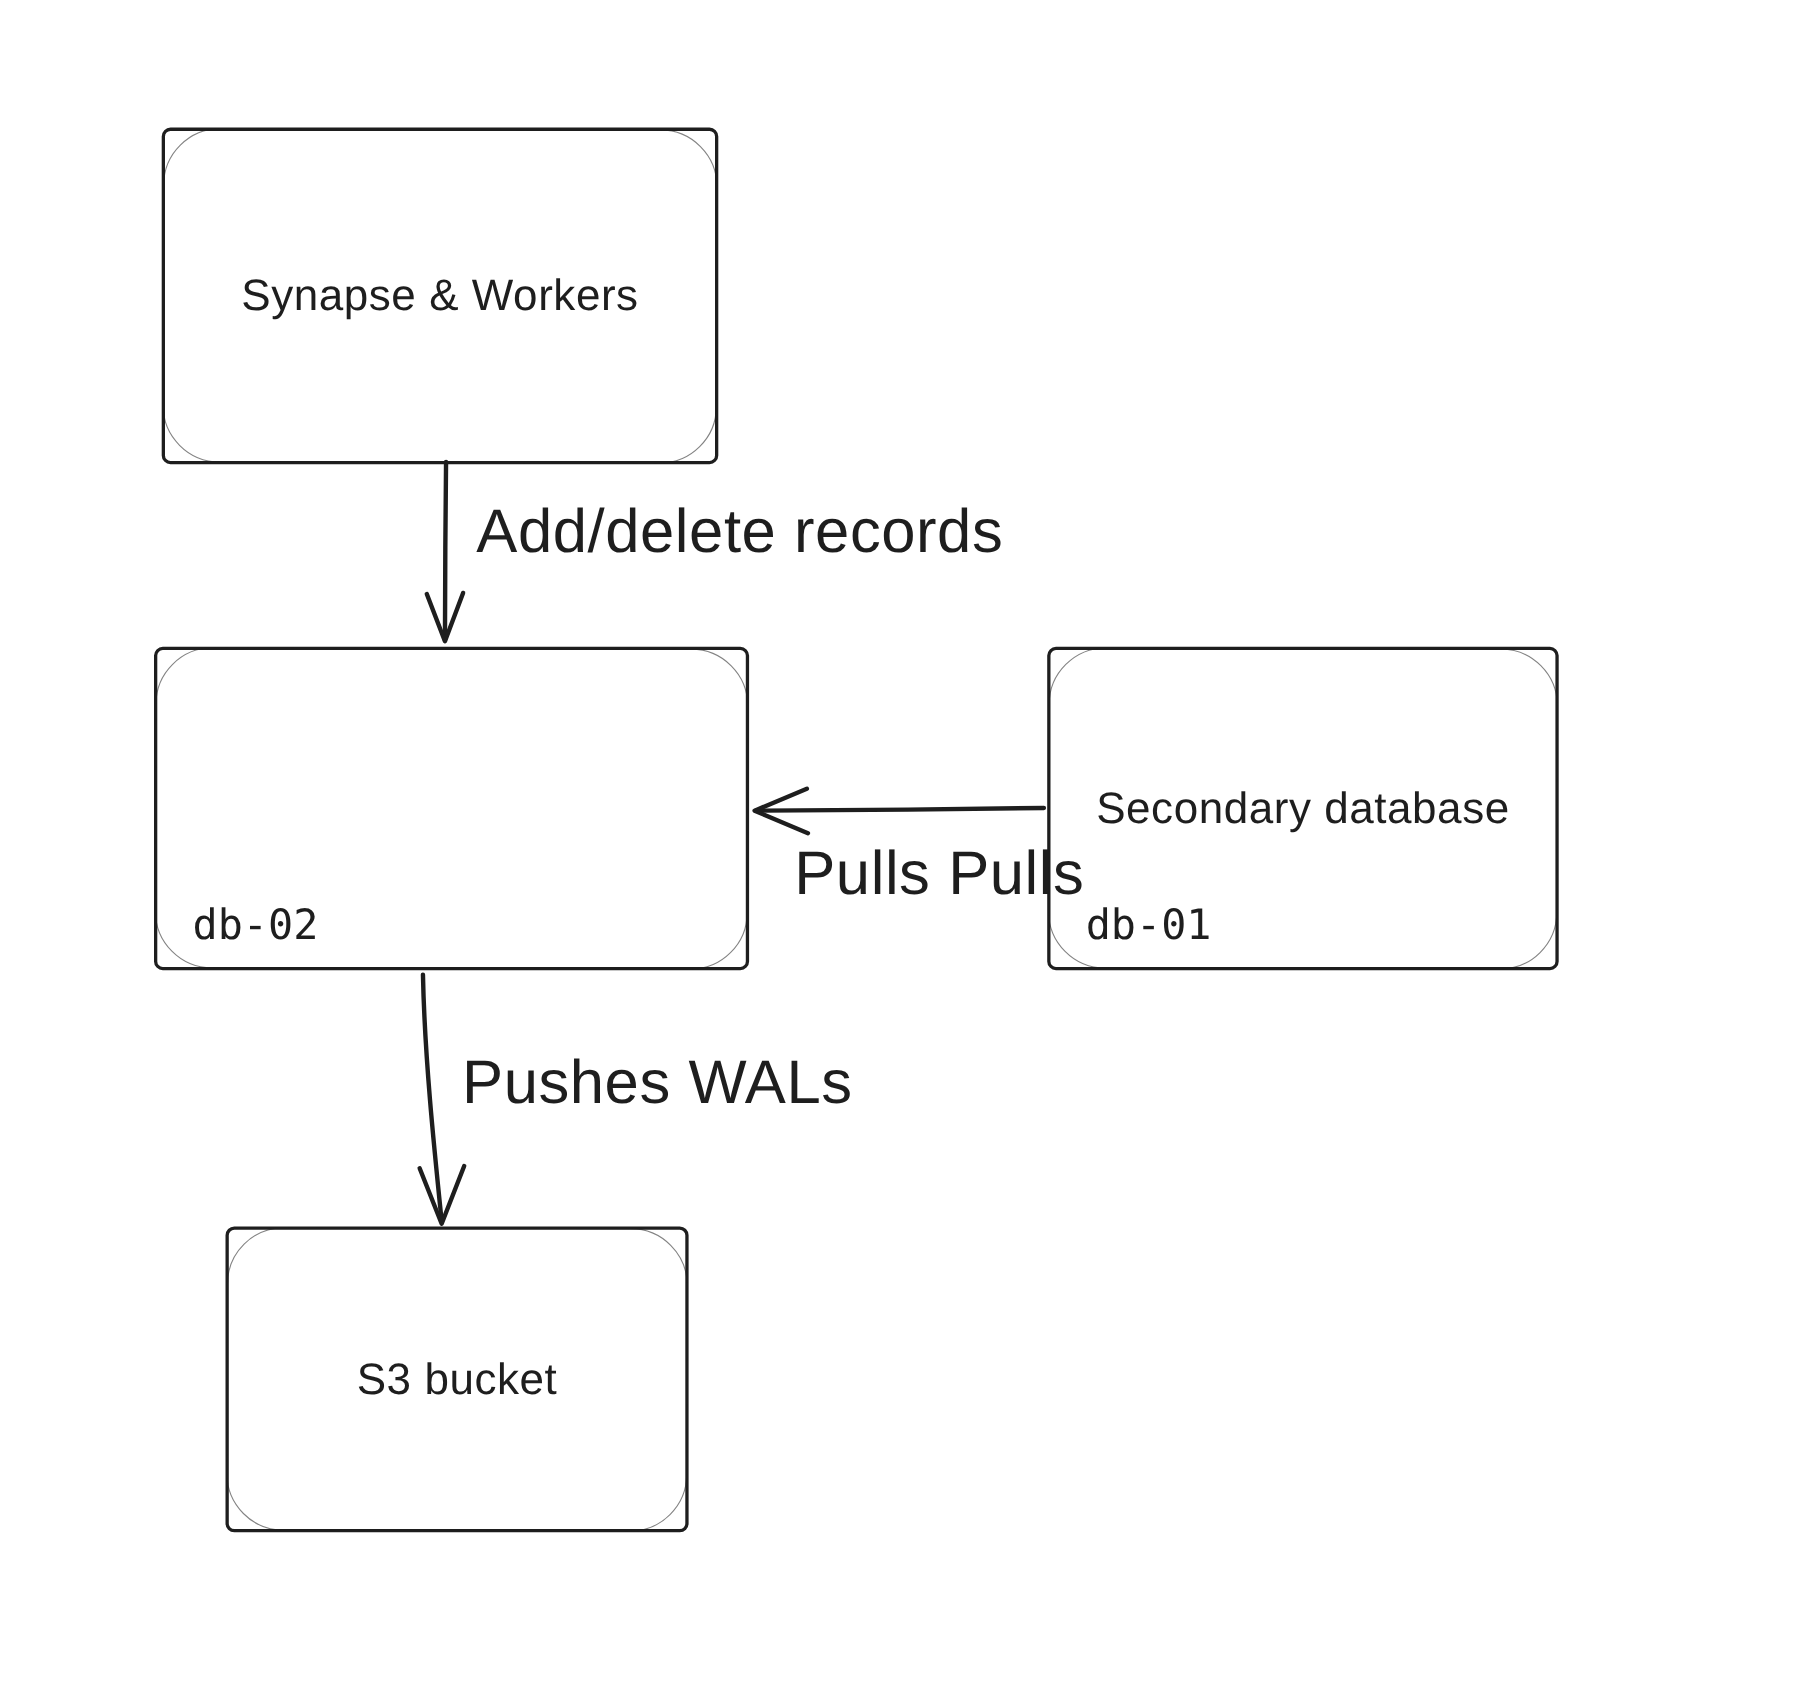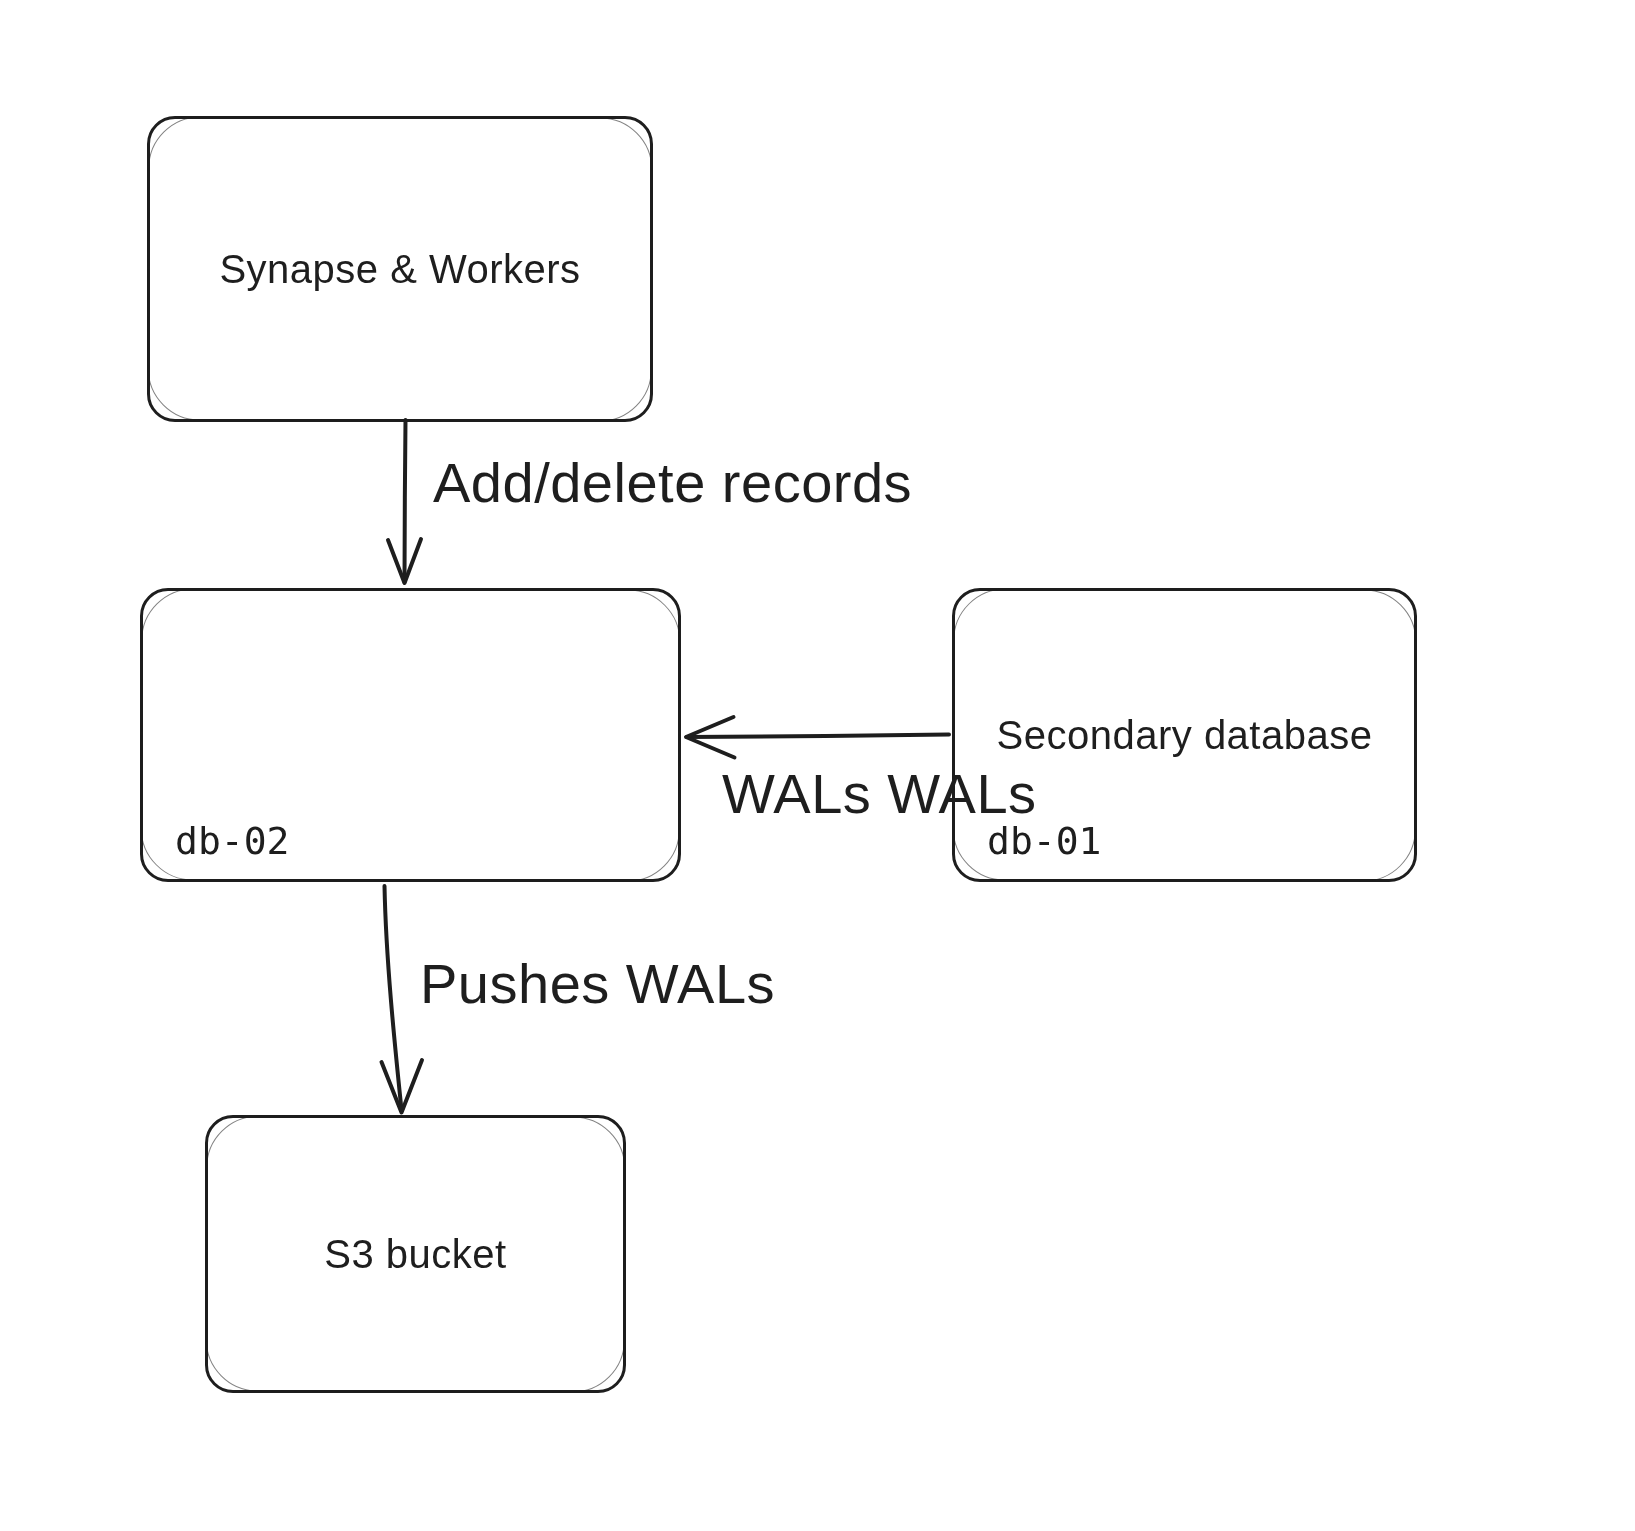--- a/index.html
+++ b/index.html
@@ -27,21 +27,21 @@
   .edges-layer path {
     fill: none;
     stroke: #1e1e1e;
     stroke-width: 4;
     stroke-linecap: round;
     stroke-linejoin: round;
   }
   .node {
     position: absolute;
     border: 3.5px solid #1e1e1e;
-    border-radius: 28px;
+    border-radius: 8px;
     background: transparent;
     display: flex;
     align-items: center;
     justify-content: center;
     box-sizing: border-box;
   }
   
   .node::after {
     content: "";
     position: absolute;
@@ -112,17 +112,17 @@
     <span class="node-label">Secondary database</span>
     <span class="node-sublabel">db-01</span>
   </div>
 
   <div class="node node-s3">
     <span class="node-label">S3 bucket</span>
   </div>
 
   <span class="edge-label edge-label-add">Add/delete records</span>
 
-  <span class="edge-label edge-label-pulls">WALs WALs</span>
+  <span class="edge-label edge-label-pulls">Pulls Pulls</span>
 
   <span class="edge-label edge-label-pushes">Pushes WALs</span>
 
 </div>
 
 </body></html>

